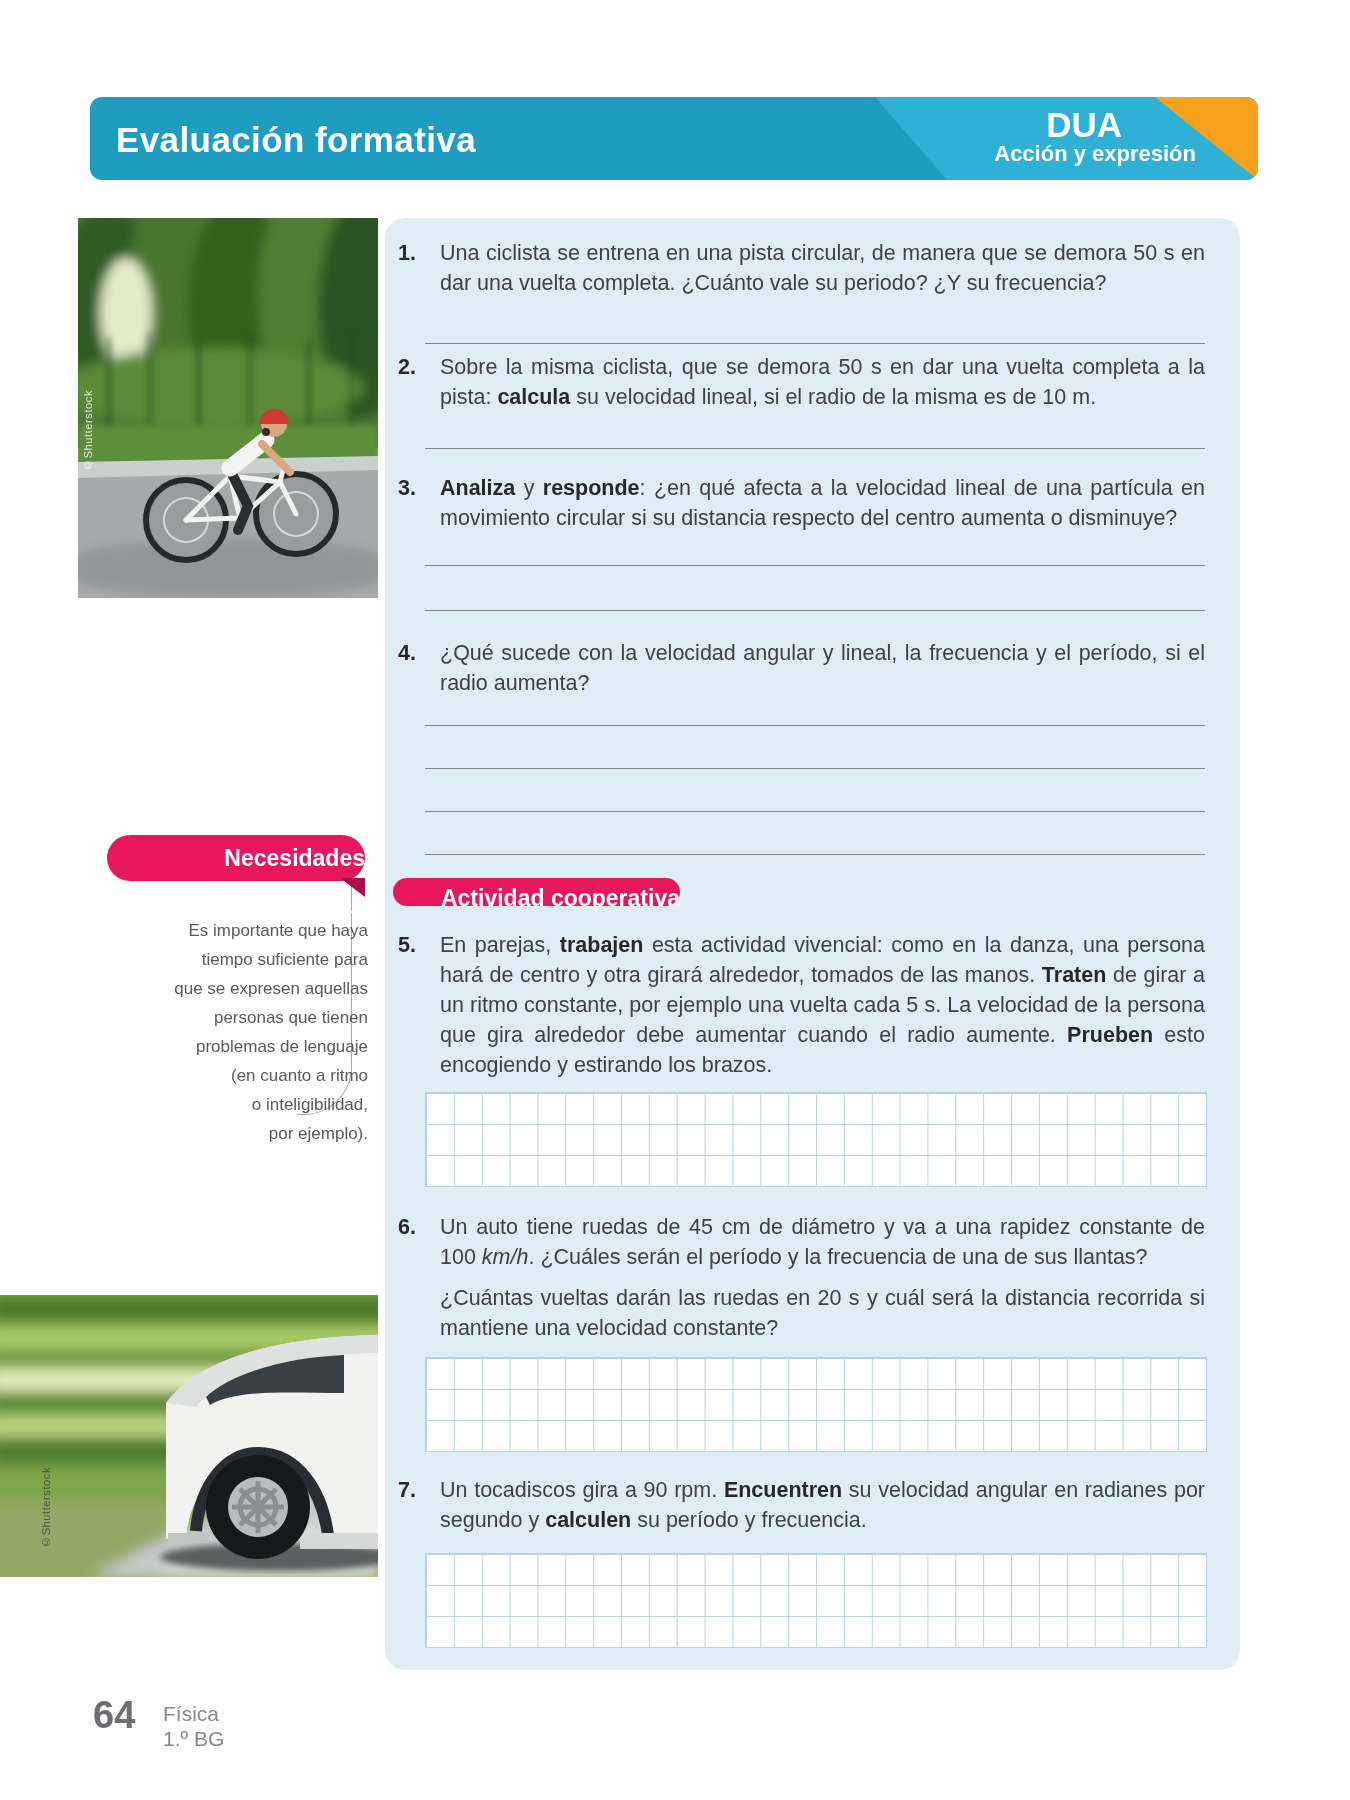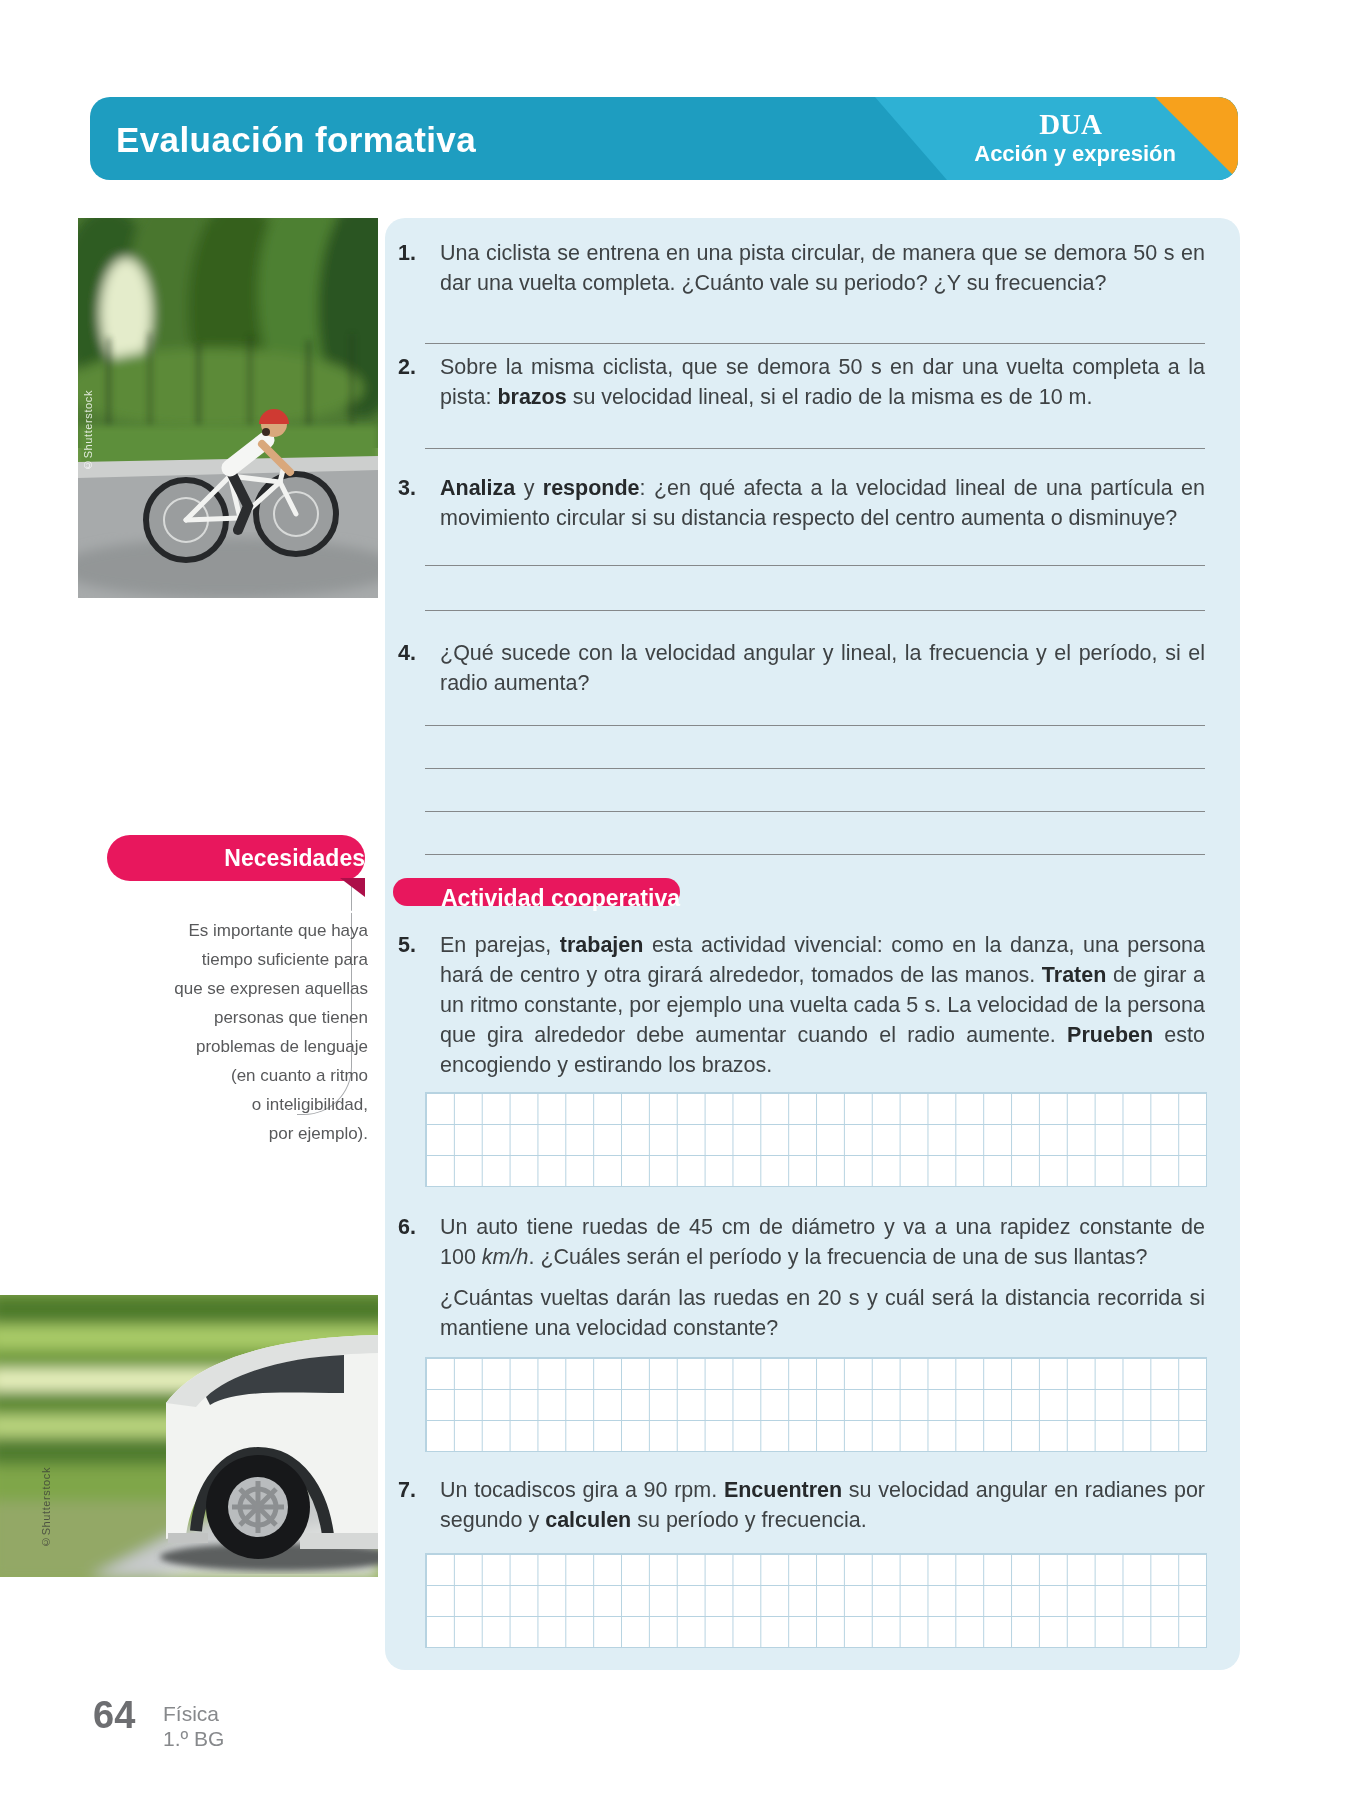--- a/index.html
+++ b/index.html
@@ -9,29 +9,29 @@
     --panel:#DFEEF5; --grid-line:#B7D3E1; --line-gray:#85888A;
     --text:#3E4244; --text-bold:#26292B; --muted:#58595B;
     --footer-gray:#6D6E71; --footer-light:#87898C;
   }
   html,body{margin:0;padding:0;background:#fff;}
   .page{position:relative;width:1350px;height:1800px;background:#fff;overflow:hidden;
         font-family:"Liberation Sans",sans-serif;color:var(--text);}
 
   
   .hdr{position:absolute;left:90px;top:97px;width:1148px;height:83px;
-       background:var(--teal);border-radius:20px;overflow:hidden;}
+       background:var(--teal);border-radius:12px;overflow:hidden;padding-left:20px;}
   .hdr-light{position:absolute;inset:0;background:var(--cyan);
        clip-path:polygon(785px 0,100% 0,100% 100%,857px 100%);}
   .hdr-orange{position:absolute;inset:0;background:var(--orange);
        clip-path:polygon(1065px 0,100% 0,100% 100%);}
   .hdr-title{position:absolute;left:26px;top:0;margin:0;height:83px;line-height:85px;
        font-size:35px;font-weight:600;color:#fff;letter-spacing:.4px;}
   .dua{position:absolute;top:11px;right:58px;width:320px;text-align:right;color:#fff;}
-  .dua-t{font-size:29px;font-weight:bold;line-height:33px;margin-right:78px;font-family:Liberation Serif, serif;}
+  .dua-t{font-size:35px;font-weight:bold;line-height:33px;margin-right:78px;}
   .dua-s{font-size:22px;font-weight:bold;line-height:26px;margin-right:4px;}
 
   
   .photo{position:absolute;margin:0;padding:0;overflow:hidden;}
   .photo svg{display:block;}
   .photo-cyclist{left:78px;top:218px;width:300px;height:380px;}
   .photo-car{left:0;top:1295px;width:378px;height:282px;}
   .credit{position:absolute;writing-mode:vertical-rl;transform:rotate(180deg);
           font-size:11px;letter-spacing:.6px;}
   .credit-light{left:4px;top:172px;color:rgba(255,255,255,.82);}
@@ -217,21 +217,21 @@
   <main class="panel">
 
     <section class="q" style="top:20px">
       <span class="qnum">1.</span>
       <p class="qtext">Una ciclista se entrena en una pista circular, de manera que se demora 50 s en dar una vuelta completa. ¿Cuánto vale su periodo? ¿Y su frecuencia?</p>
     </section>
     <div class="ansline" style="top:125px"></div>
 
     <section class="q" style="top:134px">
       <span class="qnum">2.</span>
-      <p class="qtext">Sobre la misma ciclista, que se demora 50 s en dar una vuelta completa a la pista: <b>brazos</b> su velocidad lineal, si el radio de la misma es de 10 m.</p>
+      <p class="qtext">Sobre la misma ciclista, que se demora 50 s en dar una vuelta completa a la pista: <b>calcula</b> su velocidad lineal, si el radio de la misma es de 10 m.</p>
     </section>
     <div class="ansline" style="top:230px"></div>
 
     <section class="q" style="top:255px">
       <span class="qnum">3.</span>
       <p class="qtext"><b>Analiza</b> y <b>responde</b>: ¿en qué afecta a la velocidad lineal de una partícula en movimiento circular si su distancia respecto del centro aumenta o disminuye?</p>
     </section>
     <div class="ansline" style="top:347px"></div>
     <div class="ansline" style="top:392px"></div>
 

